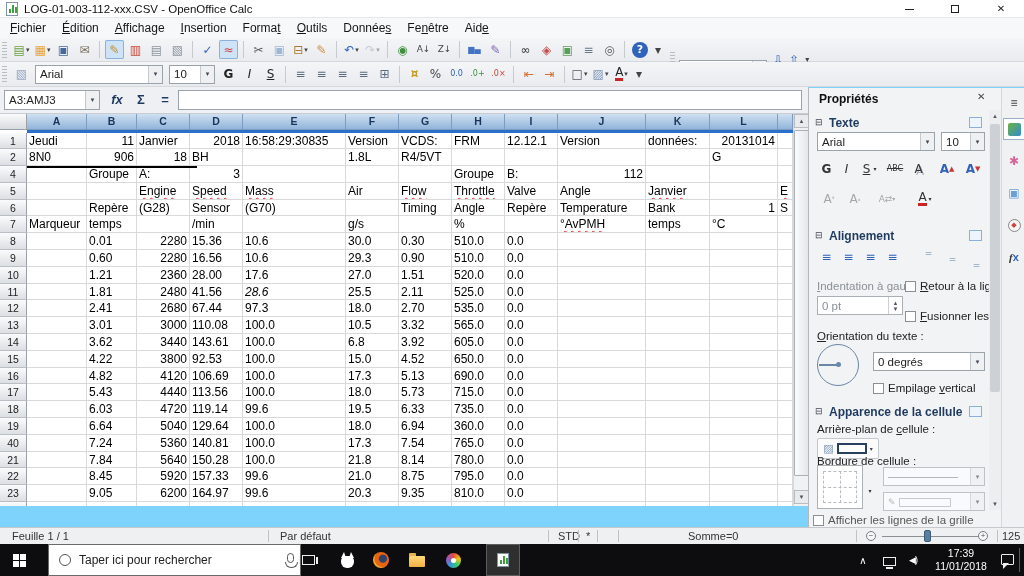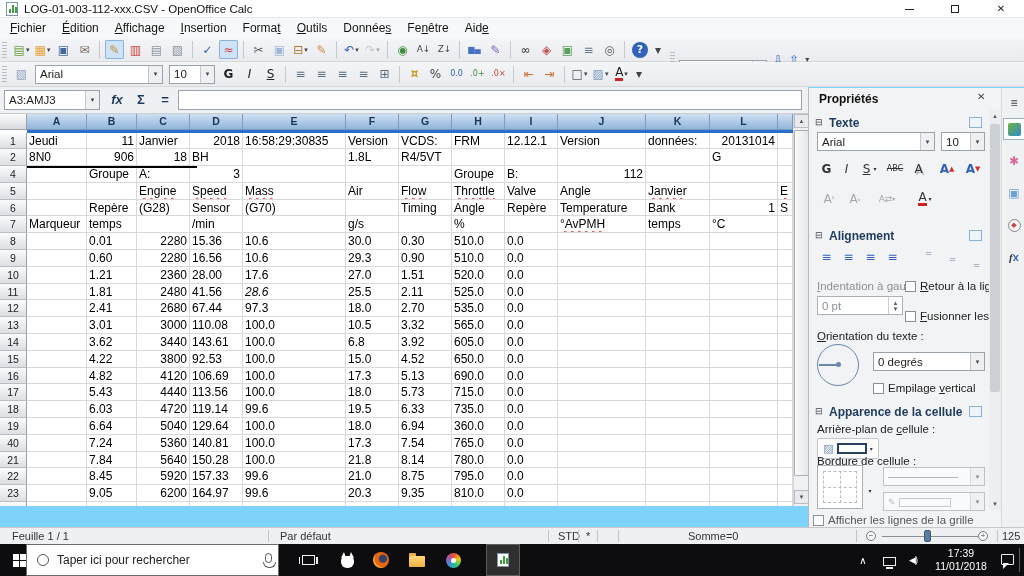--- a/index.html
+++ b/index.html
@@ -130,21 +130,21 @@
   .fxt{font-size:11px;color:#333;}
   .fxt i{font-family:"Liberation Serif",serif;font-weight:bold;}
   .fxt b{color:#2f62b8;}
   
   #taskbar{position:absolute;left:0;top:544px;width:1024px;height:32px;background:#0d0d0f;color:#fff;}
   #startbtn{position:absolute;left:0;top:0;width:38px;height:32px;}
   .winlogo{position:absolute;left:13px;top:10px;width:13px;height:13px;
      background:conic-gradient(#fff 0 100%);
      -webkit-mask:linear-gradient(#000,#000);
      background:linear-gradient(#fff,#fff) 0 0/6px 6px no-repeat,linear-gradient(#fff,#fff) 7px 0/6px 6px no-repeat,linear-gradient(#fff,#fff) 0 7px/6px 6px no-repeat,linear-gradient(#fff,#fff) 7px 7px/6px 6px no-repeat;}
-  #searchbox{position:absolute;left:26px;top:0;width:253px;height:32px;background:#fff;border:1px solid #6a6a6a;padding-left:16px;}
+  #searchbox{position:absolute;left:48px;top:0;width:253px;height:32px;background:#fff;border:1px solid #6a6a6a;padding-left:16px;}
   #searchbox .ring{position:absolute;left:10px;top:9px;width:12px;height:12px;border:1.6px solid #555;border-radius:50%;}
   #searchbox .stext{position:absolute;left:30px;top:0;line-height:31px;font-size:12px;color:#222;white-space:nowrap;}
   .mic{position:absolute;left:238px;top:8px;width:7px;height:10px;border:1.4px solid #555;border-radius:4px;}
   .mic:after{content:"";position:absolute;left:-3px;top:8px;width:11px;height:5px;border:1.4px solid #555;border-top:none;border-radius:0 0 6px 6px;}
   .tkico{position:absolute;top:0;width:34px;height:32px;display:flex;align-items:center;justify-content:center;}
   .tv{width:13px;height:10px;border:1.5px solid #eee;position:relative;}
   .tv:before,.tv:after{content:"";position:absolute;top:1px;width:1.5px;height:7px;background:#eee;}
   .tv:before{left:-4px}.tv:after{right:-4px}
   .cat{position:relative;width:13px;height:12px;background:#fff;border-radius:5px 5px 6px 6px;margin-top:3px;}
   .cat:before,.cat:after{content:"";position:absolute;top:-4px;width:0;height:0;border-style:solid;}

